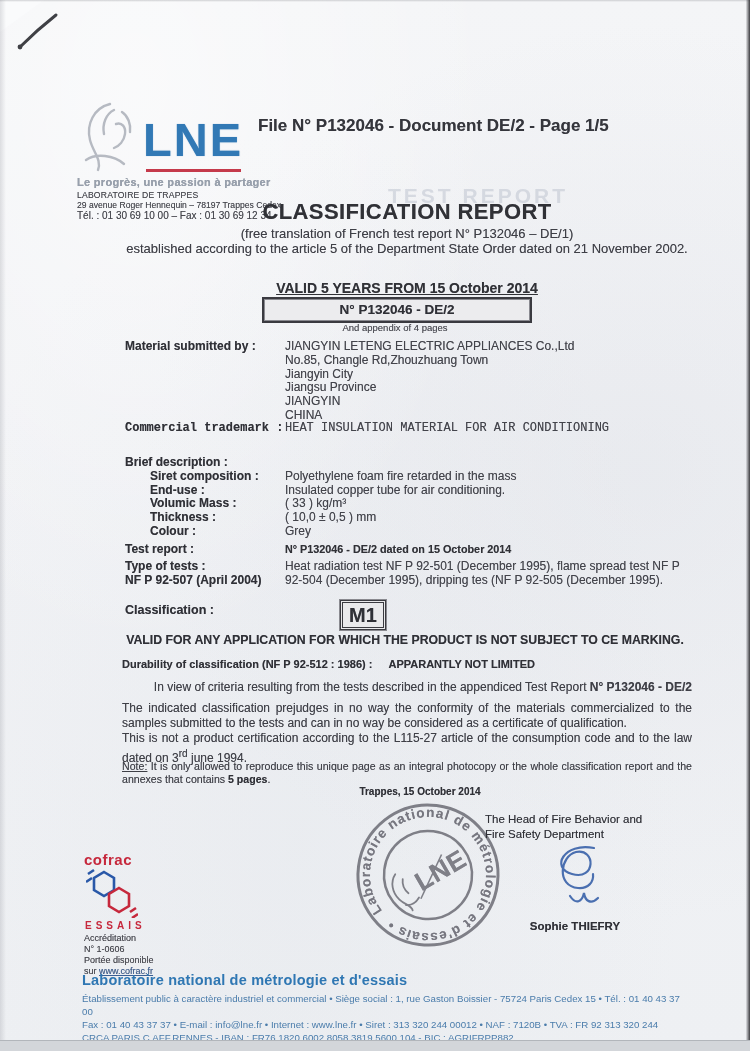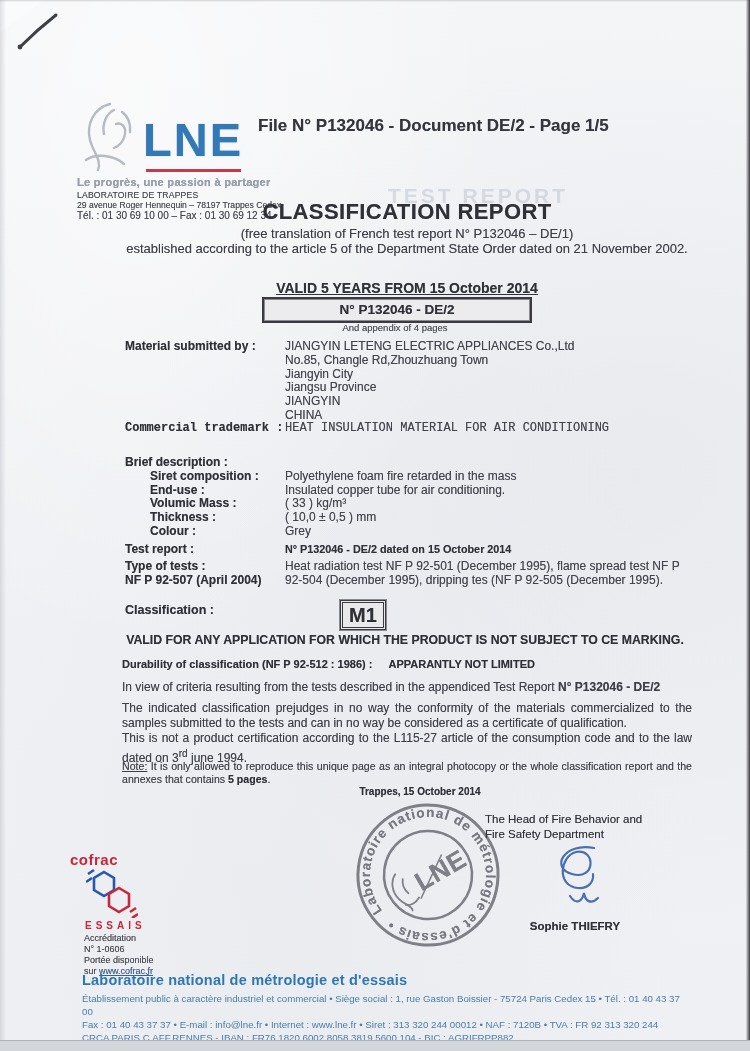--- a/index.html
+++ b/index.html
@@ -40,34 +40,34 @@
   
   .sec{left:125px;width:562px;display:grid;grid-template-columns:160px 1fr;column-gap:0;font-size:12px;line-height:13.8px;}
   .sec .lbl{font-weight:bold;color:#2f3036;}
   .sec .lbl.indent{padding-left:25px;}
   .sec .val{color:#43444b;}
   .sec .val.small-bold{font-size:10.8px;font-weight:bold;color:#303136;}
   .valid-any{left:112px;top:633px;width:586px;text-align:center;font-size:12.3px;font-weight:bold;color:#2f3036;}
   .durability{left:122px;top:658px;font-size:11px;font-weight:bold;color:#2f3036;}
   .durability .gap{margin-left:16px;}
   .para{left:122px;top:0;width:570px;font-size:12px;line-height:15px;color:#3e3f46;text-align:justify;}
-  .inview{top:680px;text-align:left;}
+  .inview{top:680px;text-align:right;}
   .p1{top:701px;}
   .p2{top:731px;}
   .note{top:760px;font-size:10.6px;line-height:13px;text-align:justify;}
   .note .nlabel{text-decoration:underline;}
   .note b{color:#2f3036;}
   .place-date{left:260px;top:786px;width:320px;text-align:center;font-size:10px;font-weight:bold;color:#2f3036;}
   
   .signer-title{left:485px;top:812px;width:180px;text-align:left;font-size:11.5px;font-weight:normal;line-height:15px;color:#2f3036;}
   .signer-name{left:485px;top:920px;width:180px;text-align:center;font-size:11.5px;font-weight:bold;color:#2f3036;}
   .m1box{display:inline-block;width:40px;height:24px;background:#e9e9eb;border:3px double #3a3a40;outline:1px solid #8a8a90;
     text-align:center;font-size:20px;font-weight:bold;line-height:24px;color:#2f3036;margin-left:55px;margin-top:-4px;}
   
-  .cofrac-brand{left:70px;top:851px;font-size:15px;font-weight:bold;color:#c6283c;letter-spacing:.5px;text-shadow:none;}
+  .cofrac-brand{left:84px;top:851px;font-size:15px;font-weight:bold;color:#c6283c;letter-spacing:.5px;text-shadow:none;}
   .cofrac-essais{left:85px;top:920px;font-size:10px;font-weight:bold;color:#c6283c;letter-spacing:4px;text-shadow:none;}
   .cofrac-small{left:84px;top:933px;font-size:9px;line-height:11px;color:#46474d;}
   .cofrac-small .link{text-decoration:underline;color:#3b5f93;}
   
   .footer-title{left:82px;top:972px;font-size:14.5px;font-weight:bold;color:#2f77b3;text-shadow:none;letter-spacing:.2px;}
   .footer-lines{left:82px;top:992px;width:600px;font-size:9.7px;line-height:13px;color:#4a7cab;text-shadow:none;}
   svg{display:block;}
 </style>
 </head>
 <body>

